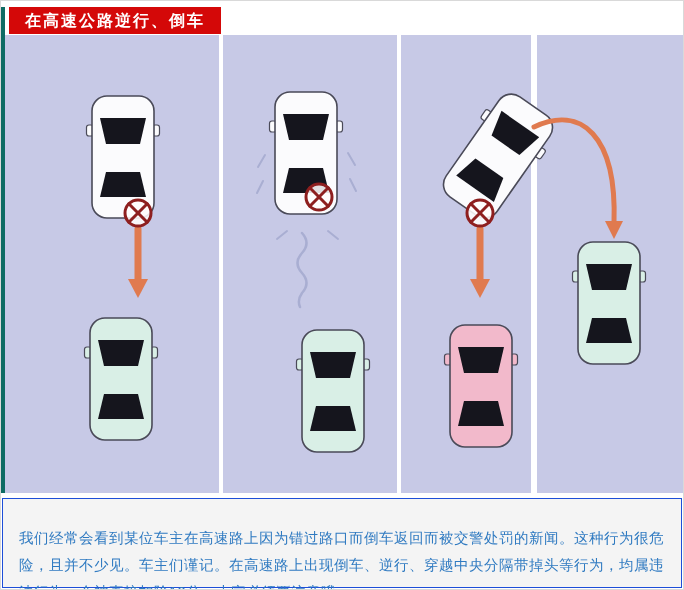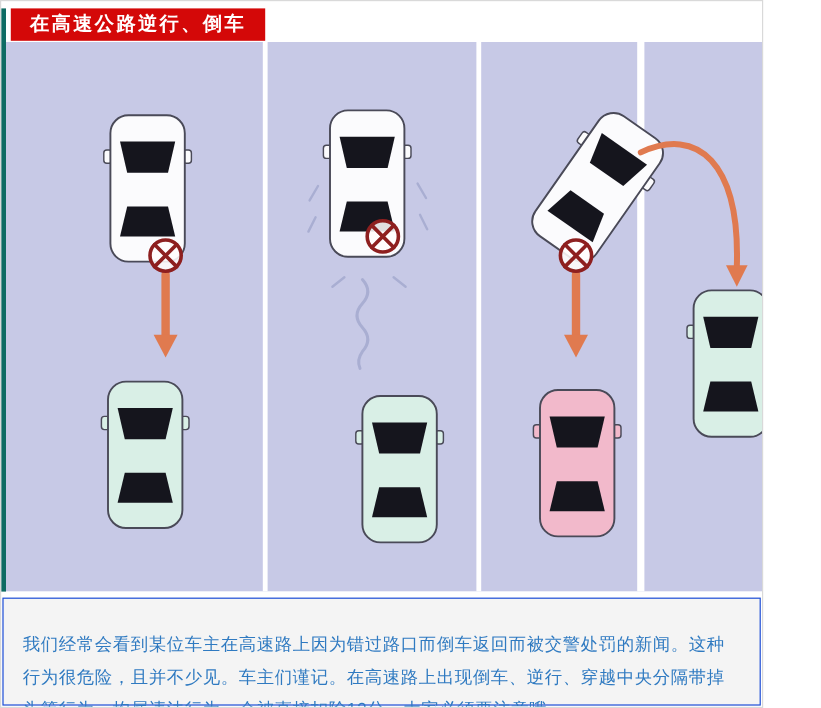--- a/index.html
+++ b/index.html
@@ -1,16 +1,16 @@
 <!DOCTYPE html>
 <html style="--badge-red: #d40808; --badge-text: #ffffff; --left-strip-teal: #0e6b63; --road-lavender: #c7c9e6; --lane-line-white: #ffffff; --prohibition-red: #8e1f1f; --arrow-orange: #e07a4f; --car-white: #fbfbfd; --car-mint: #d9efe6; --car-pink: #f2b9cb; --car-window-black: #15151d; --motion-mark-gray: #a9aed2; --footer-bg: #f4f4f4; --footer-text-blue: #2f7ac1;"><head>
 <meta charset="utf-8">
 <style>
   html,body{margin:0;padding:0;background:#fff;font-family:"Liberation Sans","DejaVu Sans",sans-serif;}
-  .page{position:relative;width:636px;height:590px;background:#ffffff;border:1px solid #d9d9d9;box-sizing:border-box;overflow:hidden;}
+  .page{position:relative;width:684px;height:590px;background:#ffffff;border:1px solid #d9d9d9;box-sizing:border-box;overflow:hidden;}
   .left-strip{position:absolute;left:0;top:6px;width:4px;height:486px;background:var(--left-strip-teal,#0e6b63);}
   .title-badge{position:absolute;left:8px;top:6px;z-index:3;background:var(--badge-red,#d40808);color:var(--badge-text,#ffffff);
     font-size:16px;font-weight:bold;letter-spacing:2px;padding:4px 16px;line-height:1.2;}
   .road-svg{position:absolute;left:0;top:34px;width:684px;height:458px;display:block;}
   .road-bg{fill:var(--road-lavender,#c7c9e6);}
   .lane-line{fill:var(--lane-line-white,#ffffff);}
   .car-body{fill:currentColor;stroke:#4a4a58;stroke-width:1.6;}
   .car-mirror{fill:currentColor;stroke:#4a4a58;stroke-width:1.2;}
   .car-win{fill:var(--car-window-black,#15151d);}
   .c-white{color:var(--car-white,#fbfbfd);}

